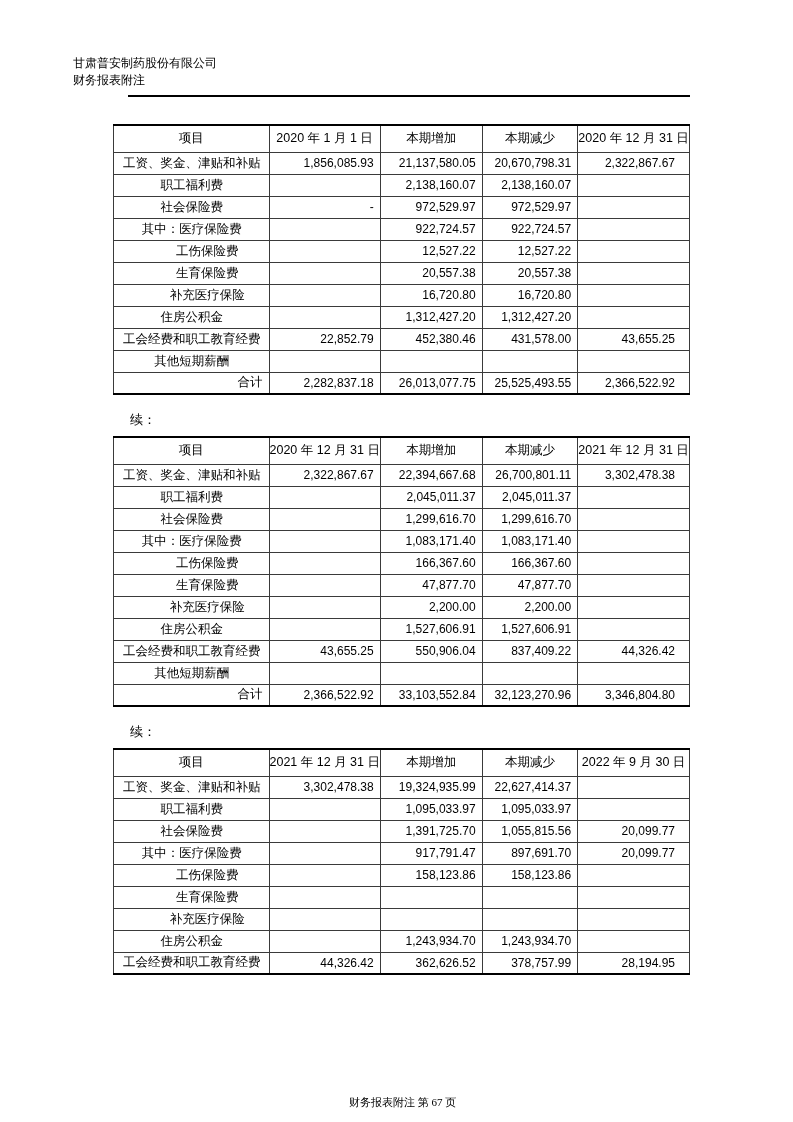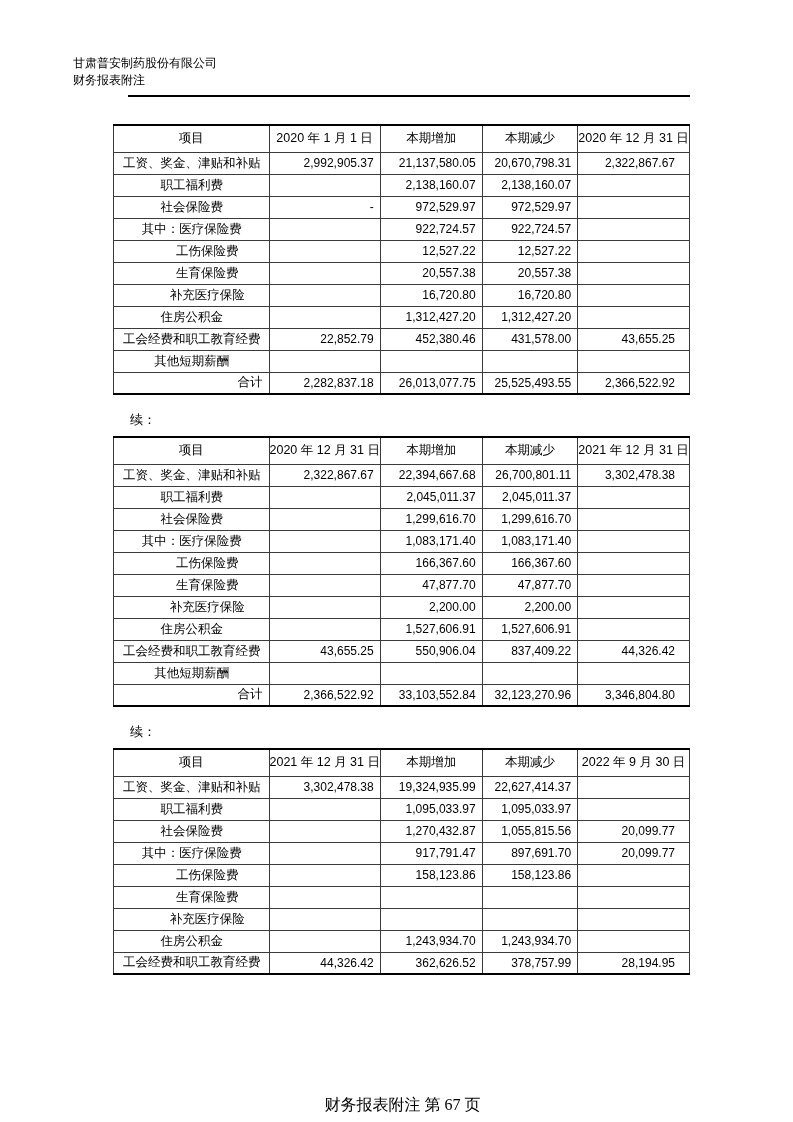--- a/index.html
+++ b/index.html
@@ -72,21 +72,21 @@
     font-family: "Liberation Sans", "DejaVu Sans", sans-serif;
   }
   td.num:last-child { padding-right: 14px; }
 
   
   .doc-footer {
     position: absolute;
     left: 12px; right: 0;
     top: 1040px;
     text-align: center;
-    font-size: 16px;
+    font-size: 11px;
   }
 </style>
 </head>
 <body>
 
 <div class="page">
 
   <div class="doc-header">
     <div>甘肃普安制药股份有限公司</div>
     <div>财务报表附注</div>
@@ -107,21 +107,21 @@
             <th>项目</th>
             <th>2020 年 1 月 1 日</th>
             <th>本期增加</th>
             <th>本期减少</th>
             <th>2020 年 12 月 31 日</th>
           </tr>
         </thead>
         <tbody>
           <tr>
             <td class="item">工资、奖金、津贴和补贴</td>
-            <td class="num">2,992,905.37</td>
+            <td class="num">1,856,085.93</td>
             <td class="num">21,137,580.05</td>
             <td class="num">20,670,798.31</td>
             <td class="num">2,322,867.67</td>
           </tr>
           <tr>
             <td class="item">职工福利费</td>
             <td class="num"></td>
             <td class="num">2,138,160.07</td>
             <td class="num">2,138,160.07</td>
             <td class="num"></td>
@@ -318,21 +318,21 @@
           <tr>
             <td class="item">职工福利费</td>
             <td class="num"></td>
             <td class="num">1,095,033.97</td>
             <td class="num">1,095,033.97</td>
             <td class="num"></td>
           </tr>
           <tr>
             <td class="item">社会保险费</td>
             <td class="num"></td>
-            <td class="num">1,270,432.87</td>
+            <td class="num">1,391,725.70</td>
             <td class="num">1,055,815.56</td>
             <td class="num">20,099.77</td>
           </tr>
           <tr>
             <td class="item">其中：医疗保险费</td>
             <td class="num"></td>
             <td class="num">917,791.47</td>
             <td class="num">897,691.70</td>
             <td class="num">20,099.77</td>
           </tr>

